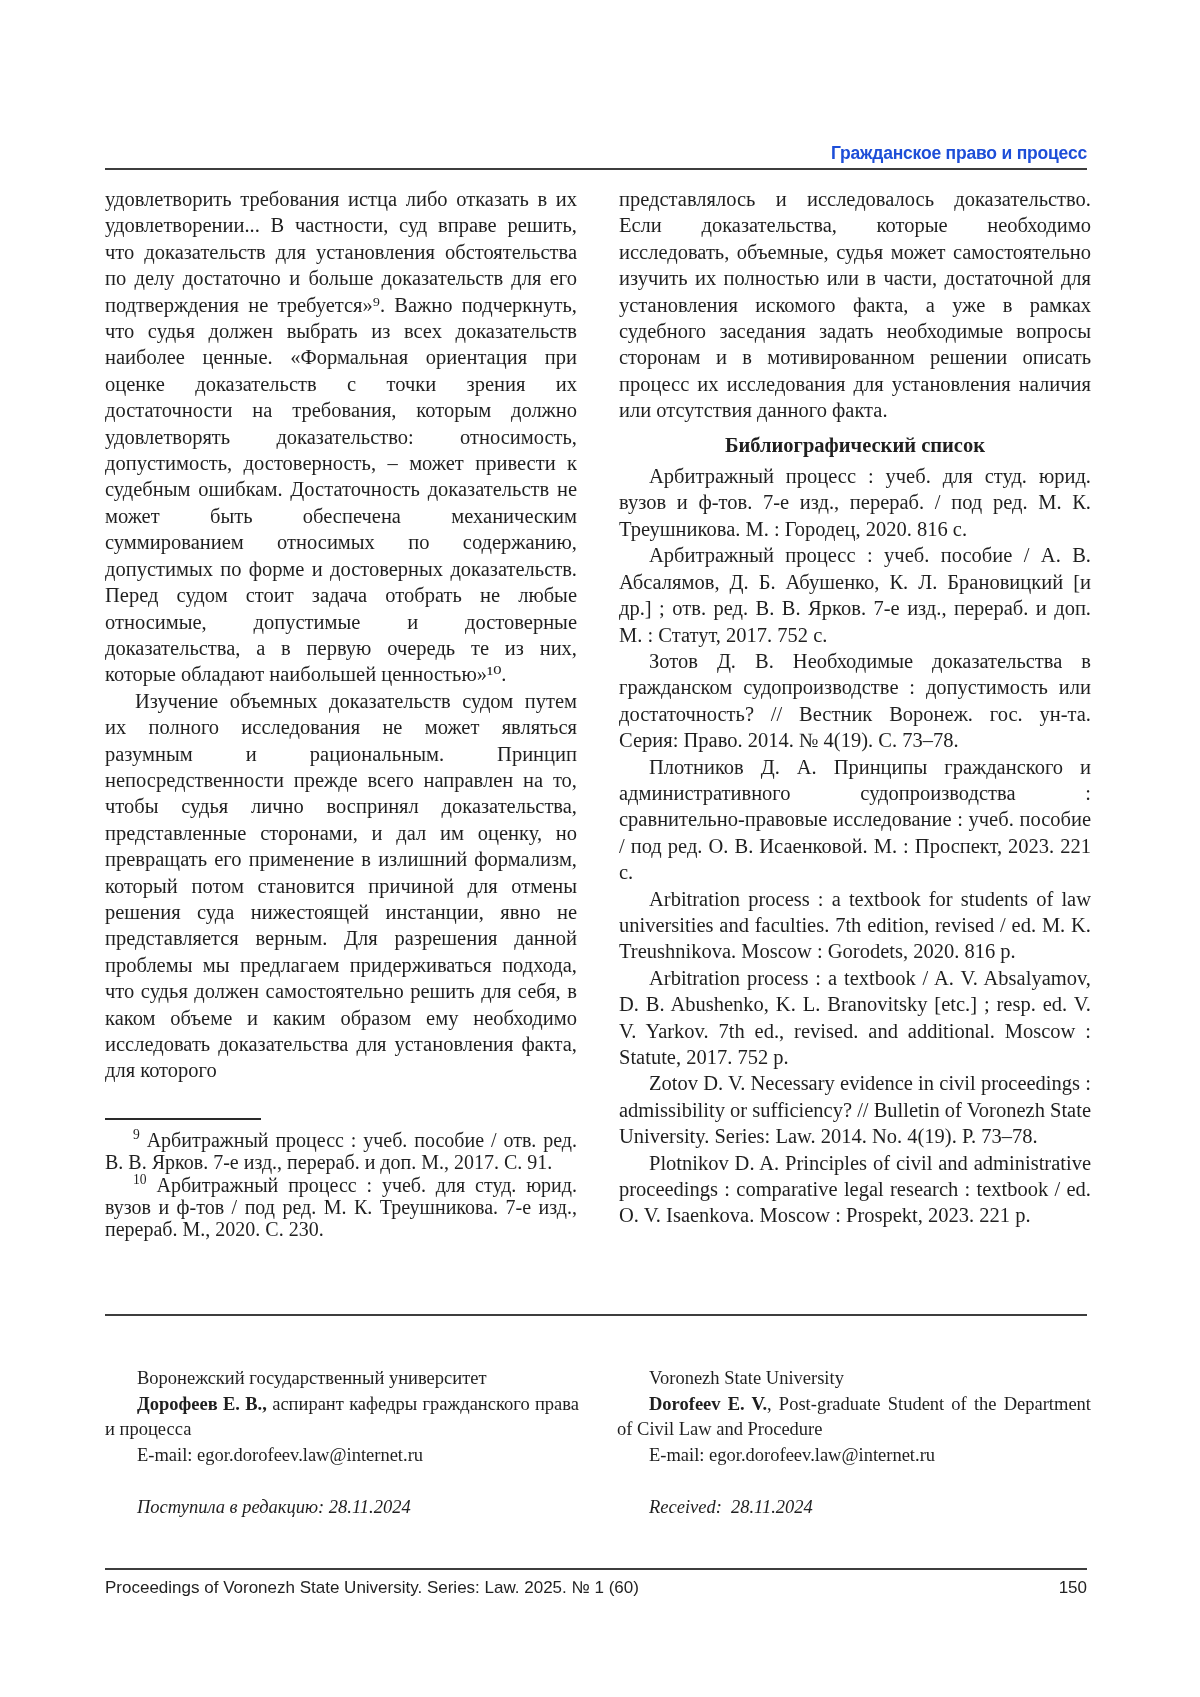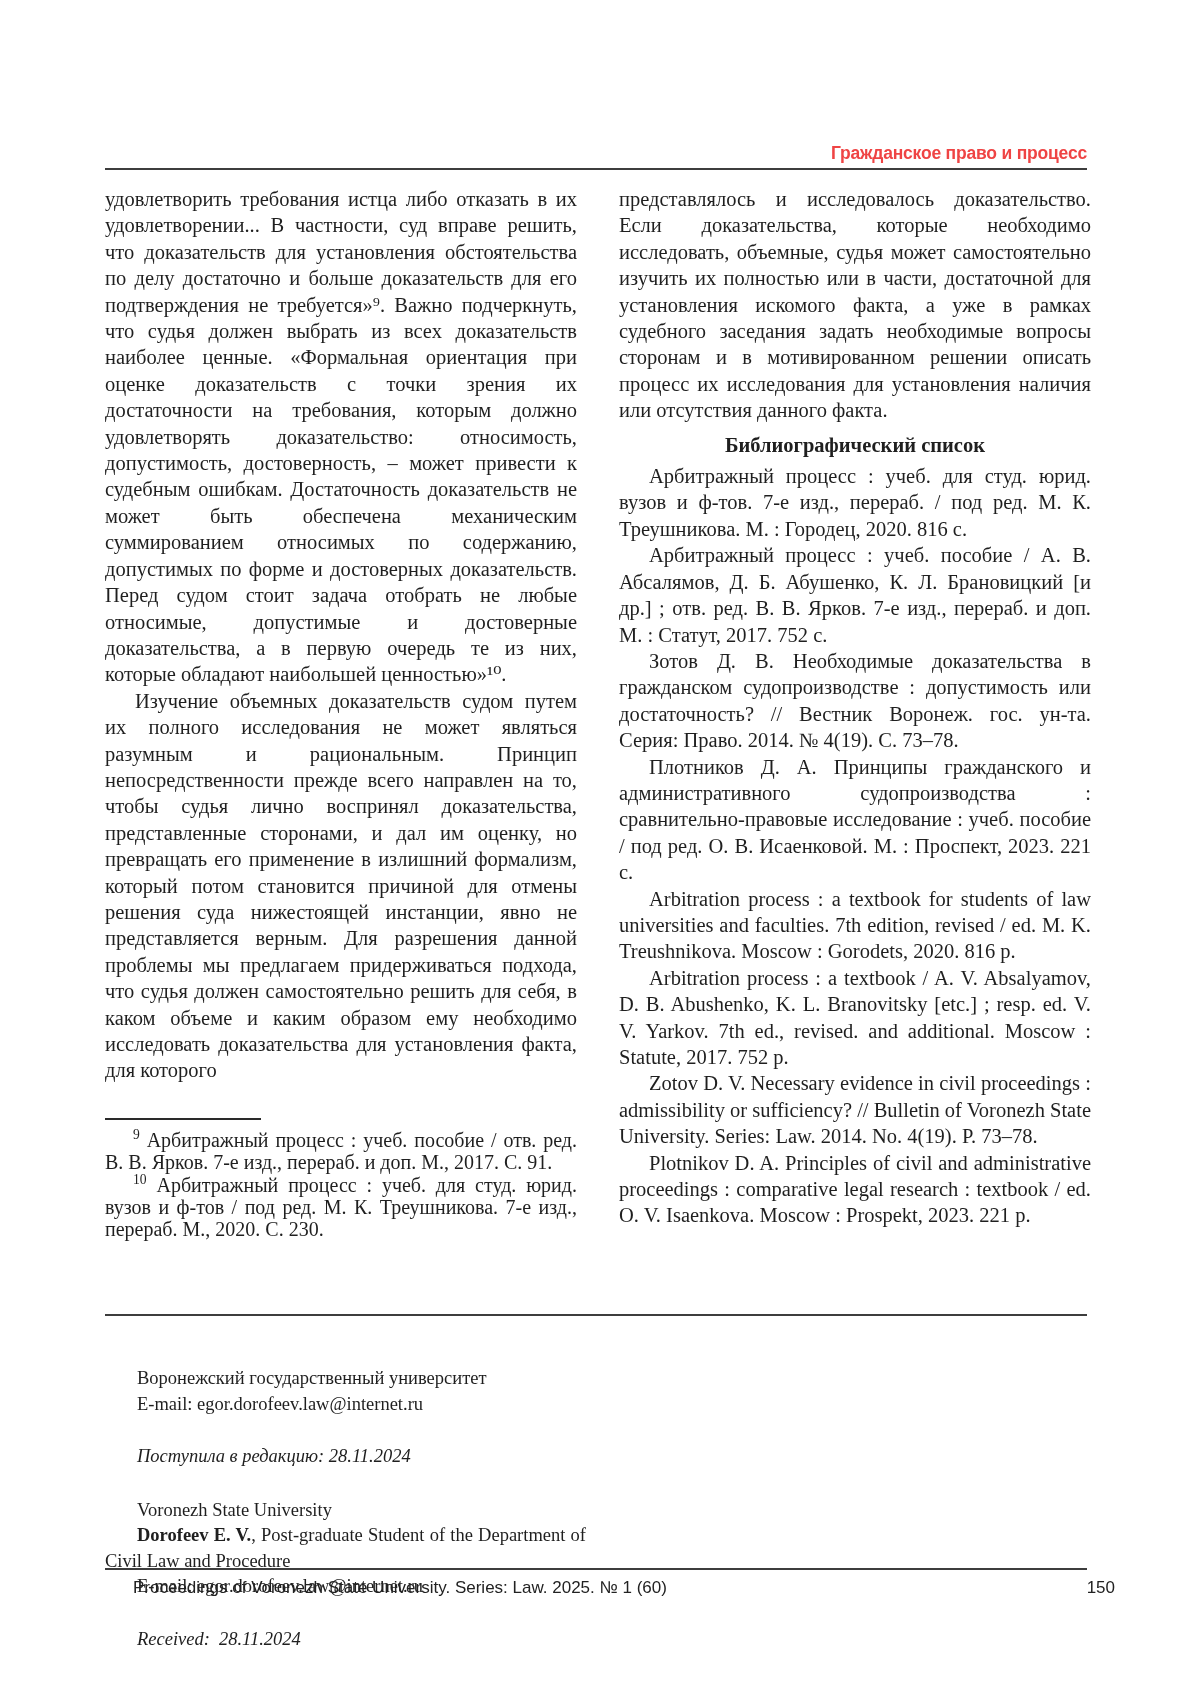--- a/index.html
+++ b/index.html
@@ -8,21 +8,21 @@
     width:1200px; height:1697px;
     background:#ffffff;
     color:#1f1f1f;
     font-family:"Liberation Serif","DejaVu Serif",serif;
     overflow:hidden;
   }
   
   .running-head {
     position:absolute; top:143px; right:113px;
     font-family:"Liberation Sans","DejaVu Sans",sans-serif;
-    font-weight:bold; font-size:17.5px; color:#ef4444;
+    font-weight:bold; font-size:17.5px; color:#1d4ed8;
     letter-spacing:-0.2px;
   }
   .head-rule {
     position:absolute; top:168px; left:105px; width:982px; height:2px;
     background:#3d3d3d;
   }
   
   .columns {
     position:absolute; top:186px; left:105px; width:986px;
     display:flex; gap:42px;
@@ -41,38 +41,38 @@
   .fn-rule { width:156px; border:none; border-top:2px solid #2a2a2a; margin:0 0 9px 0; }
   .fn { font-size:20px; line-height:22.4px; text-indent:28px; text-align:justify; }
   .fn sup, .body-text sup { font-size:68%; line-height:0; }
   
   .divider {
     position:absolute; top:1314px; left:105px; width:982px; height:2px;
     background:#3d3d3d;
   }
   .authors {
     position:absolute; top:1366px; left:105px; width:986px;
-    display:flex; gap:28px;
-    font-size:18.5px; line-height:25.5px;flex-direction:column;
+    display:flex; gap:38px;
+    font-size:18.5px; line-height:25.5px;
   }
   .acol { width:481px; text-align:justify; }
   .acol p { margin:0; text-indent:32px; }
   .received { margin-top:27px !important; font-style:italic; }
   .received .date { font-style:italic; margin-left:9px; }
   .bold { font-weight:bold; }
   
   .footer-rule {
     position:absolute; top:1568px; left:105px; width:982px; height:2px;
     background:#3d3d3d;
   }
   .footer {
     position:absolute; top:1578px; left:105px; width:982px;
     display:flex; justify-content:space-between; align-items:flex-start;
     font-family:"Liberation Sans","DejaVu Sans",sans-serif;
-    font-size:17px; color:#222;margin-left:28px;
+    font-size:17px; color:#222;
   }
 </style>
 </head>
 <body>
 
 <div class="page">
 
   <div class="running-head">Гражданское право и процесс</div>
   <div class="head-rule"></div>
 
@@ -104,20 +104,21 @@
       <p class="bib-item"><span class="it">Plotnikov D. A.</span><span> Principles of civil and administrative proceedings : comparative legal research : textbook / ed. O. V. Isaenkova. Moscow : Prospekt, 2023. 221 p.</span></p>
     </div>
 
   </div>
 
   <div class="divider"></div>
 
   <div class="authors">
     <div class="acol">
       <p>Воронежский государственный университет</p>
+      <p><span class="bold">Дорофеев Е. В.,</span><span> аспирант кафедры гражданского права и процесса</span></p>
       <p>E-mail: egor.dorofeev.law@internet.ru</p>
       <p class="received">Поступила в редакцию: 28.11.2024</p>
     </div>
     <div class="acol">
       <p>Voronezh State University</p>
       <p><span class="bold">Dorofeev E. V.</span><span>, Post-graduate Student of the Department of Civil Law and Procedure</span></p>
       <p>E-mail: egor.dorofeev.law@internet.ru</p>
       <p class="received"><span>Received:</span><span class="date">28.11.2024</span></p>
     </div>
   </div>

